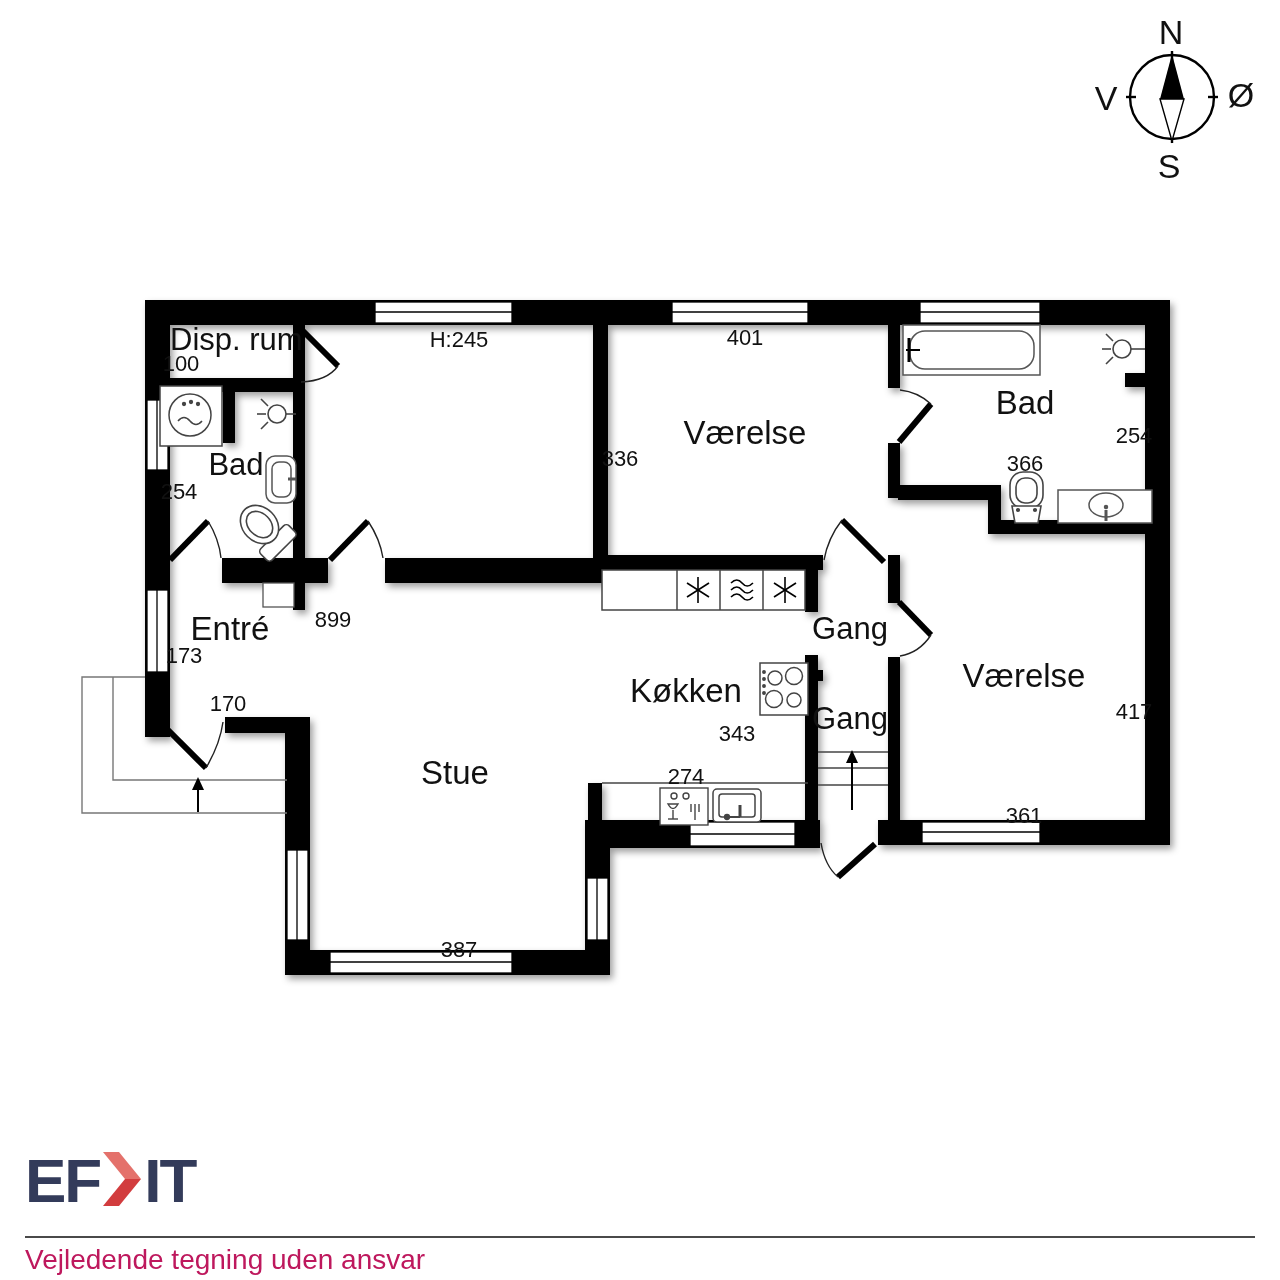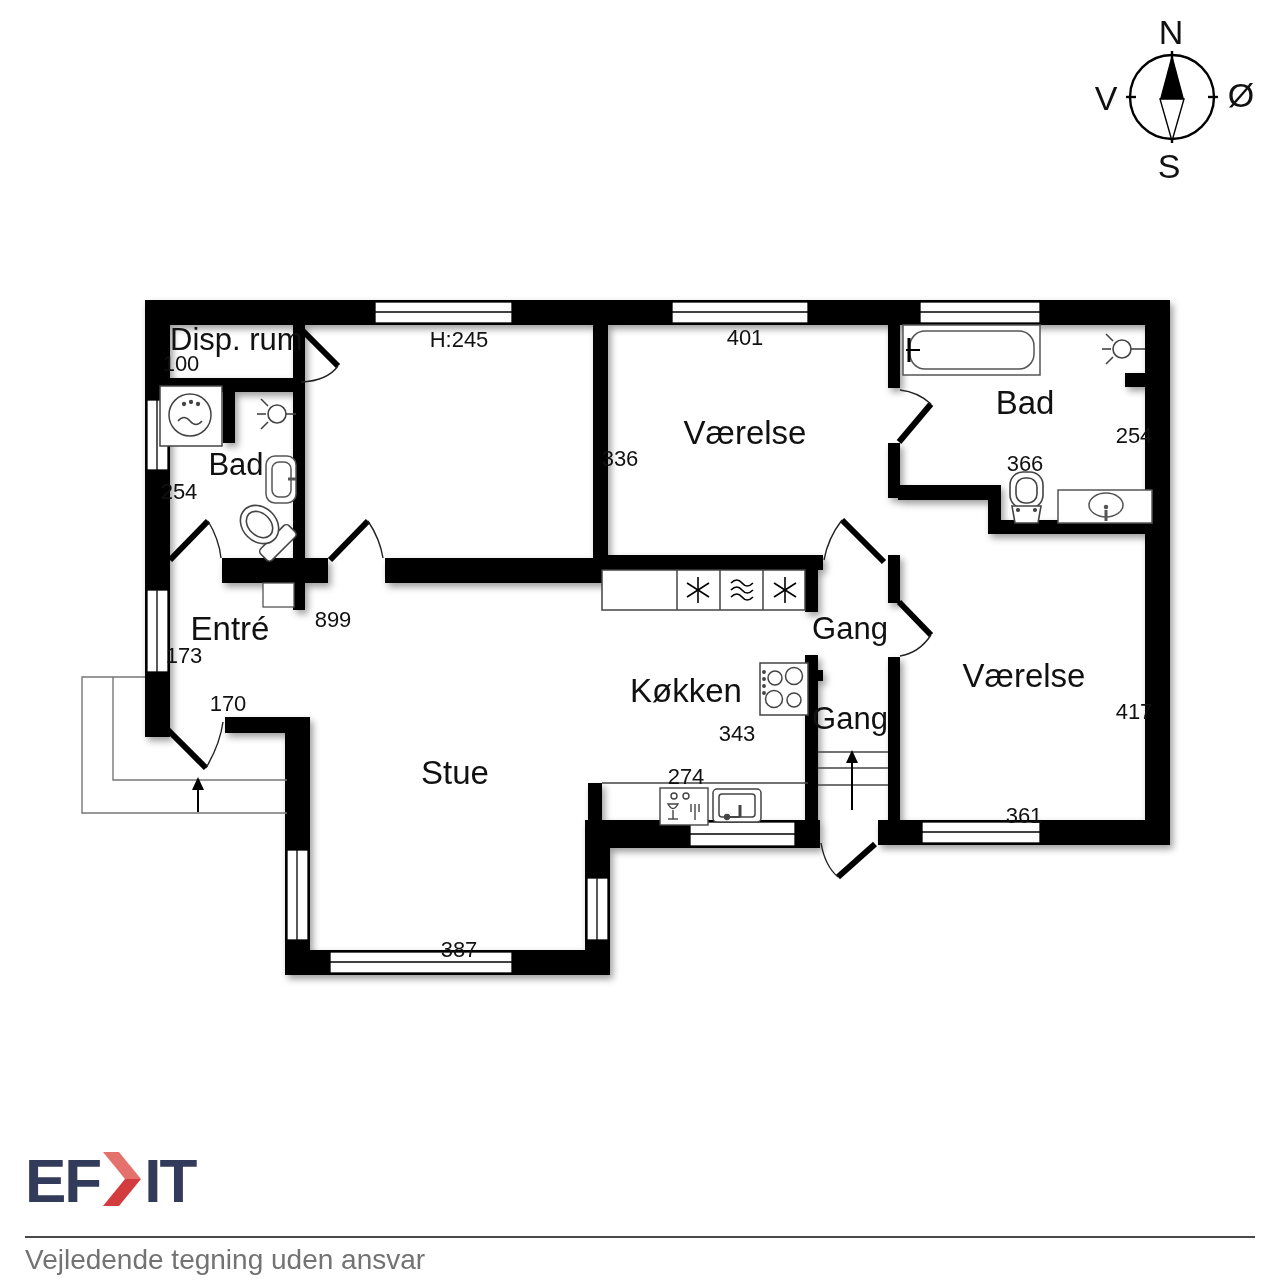--- a/index.html
+++ b/index.html
@@ -5,21 +5,21 @@
   html,body{margin:0;padding:0;background:#ffffff;}
   .canvas{position:relative;width:1280px;height:1280px;background:#fff;overflow:hidden;
           font-family:"Liberation Sans",sans-serif;color:#111;}
   .plan-svg{position:absolute;left:0;top:0;width:1280px;height:1280px;}
   .title-block{position:absolute;left:143px;top:240px;font-size:29px;line-height:30px;color:#111;}
   .footer{position:absolute;left:0;top:1148px;width:1280px;}
   .logo{position:absolute;left:25px;top:4px;display:flex;align-items:flex-start;height:62px;}
   .logo-text{font-size:62px;font-weight:bold;color:#333b5a;letter-spacing:-2px;line-height:58px;}
   .logo-chevron{margin:0 1px;}
   .footer-rule{position:absolute;left:25px;top:88px;width:1230px;height:0;border-top:2px solid #4a4a4a;}
-  .disclaimer{position:absolute;left:25px;top:96px;font-size:28px;color:#737373;text-align:right;}
+  .disclaimer{position:absolute;left:25px;top:96px;font-size:28px;color:#be185d;text-align:right;}
   svg text{font-family:"Liberation Sans",sans-serif;fill:#111;}
   .room-label{font-size:31px;}
   .room-label-lg{font-size:33px;}
   .meas{font-size:22px;}
   .compass-letter{font-size:34px;}
 </style>
 </head>
 <body>
 
 <div class="canvas">

